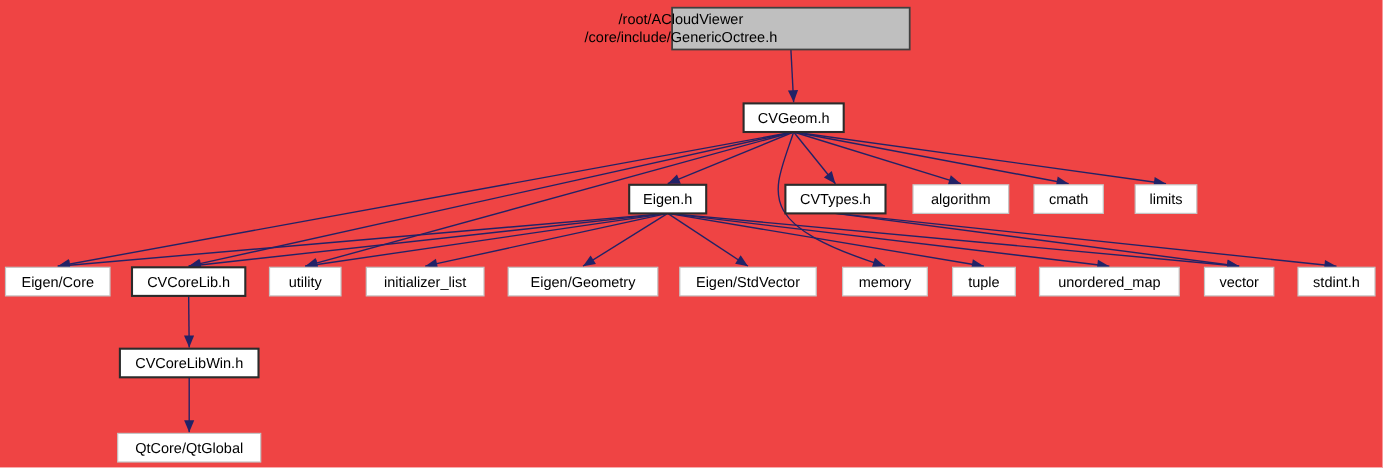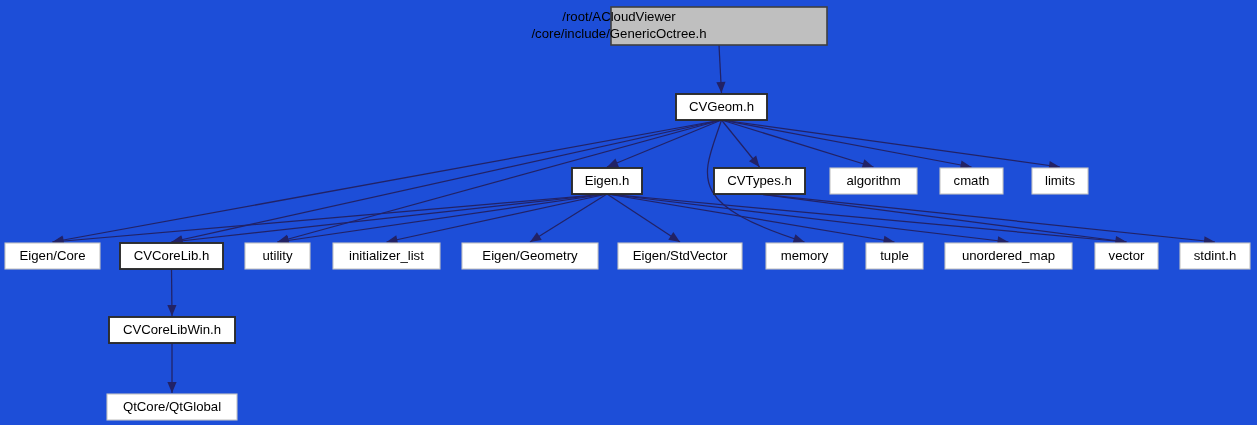--- a/index.html
+++ b/index.html
@@ -1,17 +1,17 @@
 <!DOCTYPE html>
 <html><head>
 <meta charset="utf-8">
 <style>
   html,body{margin:0;padding:0;background:#ffffff;}
   body{font-family:"Liberation Sans","DejaVu Sans",sans-serif;}
-  #graph-wrap{position:relative;width:1257px;height:425px;background:#1d4ed8;overflow:hidden;}
+  #graph-wrap{position:relative;width:1257px;height:425px;background:#ef4444;overflow:hidden;}
   svg#dep-graph{display:block;width:1257px;height:425px;}
   .node-label{font-family:"Liberation Sans","DejaVu Sans",sans-serif;font-size:13.2px;fill:#000;text-anchor:middle;dominant-baseline:middle;}
   .node-box-sys{fill:#ffffff;stroke:#c4c4c4;stroke-width:1.1;}
   .node-box-prj{fill:#ffffff;stroke:#2b2b2b;stroke-width:1.9;}
   .node-box-root{fill:#bfbfbf;stroke:#404040;stroke-width:1.6;}
   .edge{fill:none;stroke:#222266;stroke-width:1.25;}
   .arrowhead{fill:#222266;stroke:none;}
 </style>
 </head>
 <body>

